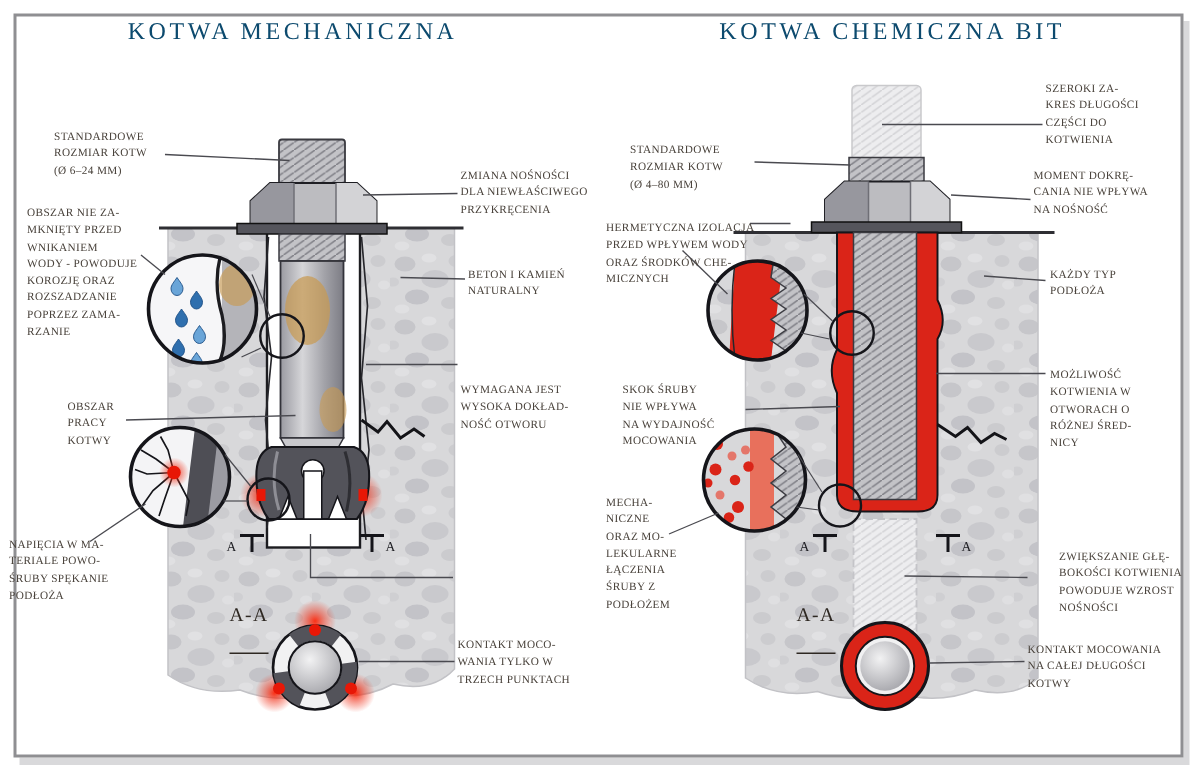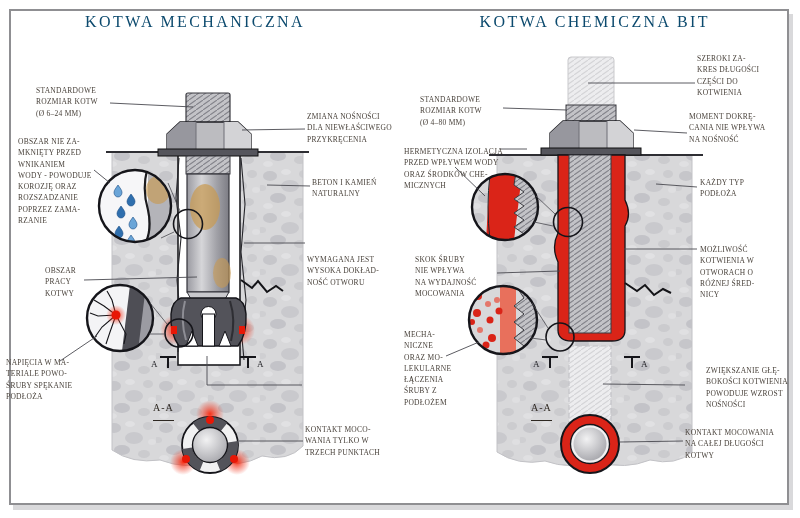--- a/index.html
+++ b/index.html
@@ -5,22 +5,22 @@
   html,body{margin:0;padding:0;background:#ffffff;}
   #stage{position:relative;width:800px;height:518px;background:#ffffff;overflow:hidden;
          font-family:"Liberation Serif","DejaVu Serif",serif;}
   #frame{position:absolute;left:9px;top:9px;width:776px;height:492px;border:2px solid #8f8f92;
          background:#ffffff;box-shadow:4px 5px 0 #d9d9db;}
   svg{position:absolute;left:0;top:0;}
   .title{position:absolute;font-size:16px;letter-spacing:2.4px;color:#0c4a6e;text-align:right;
          white-space:pre-line;}
   .lbl{position:absolute;font-size:7.5px;line-height:1.5;letter-spacing:0.25px;color:#49423b;
        white-space:pre-line;}
-  .sec{position:absolute;font-size:10px;letter-spacing:1px;color:#2e2822;border-bottom:1px solid #2e2822;
-       padding-bottom:7px;}
+  .sec{position:absolute;font-size:13px;letter-spacing:1px;color:#2e2822;border-bottom:1px solid #2e2822;
+       padding-bottom:17px;}
   .mk{position:absolute;font-size:9px;color:#1d1d22;}
 </style>
 </head>
 <body>
 
 <div id="stage">
   <div id="frame"></div>
 
   <svg width="800" height="518" viewBox="0 0 800 518">
     <defs>

